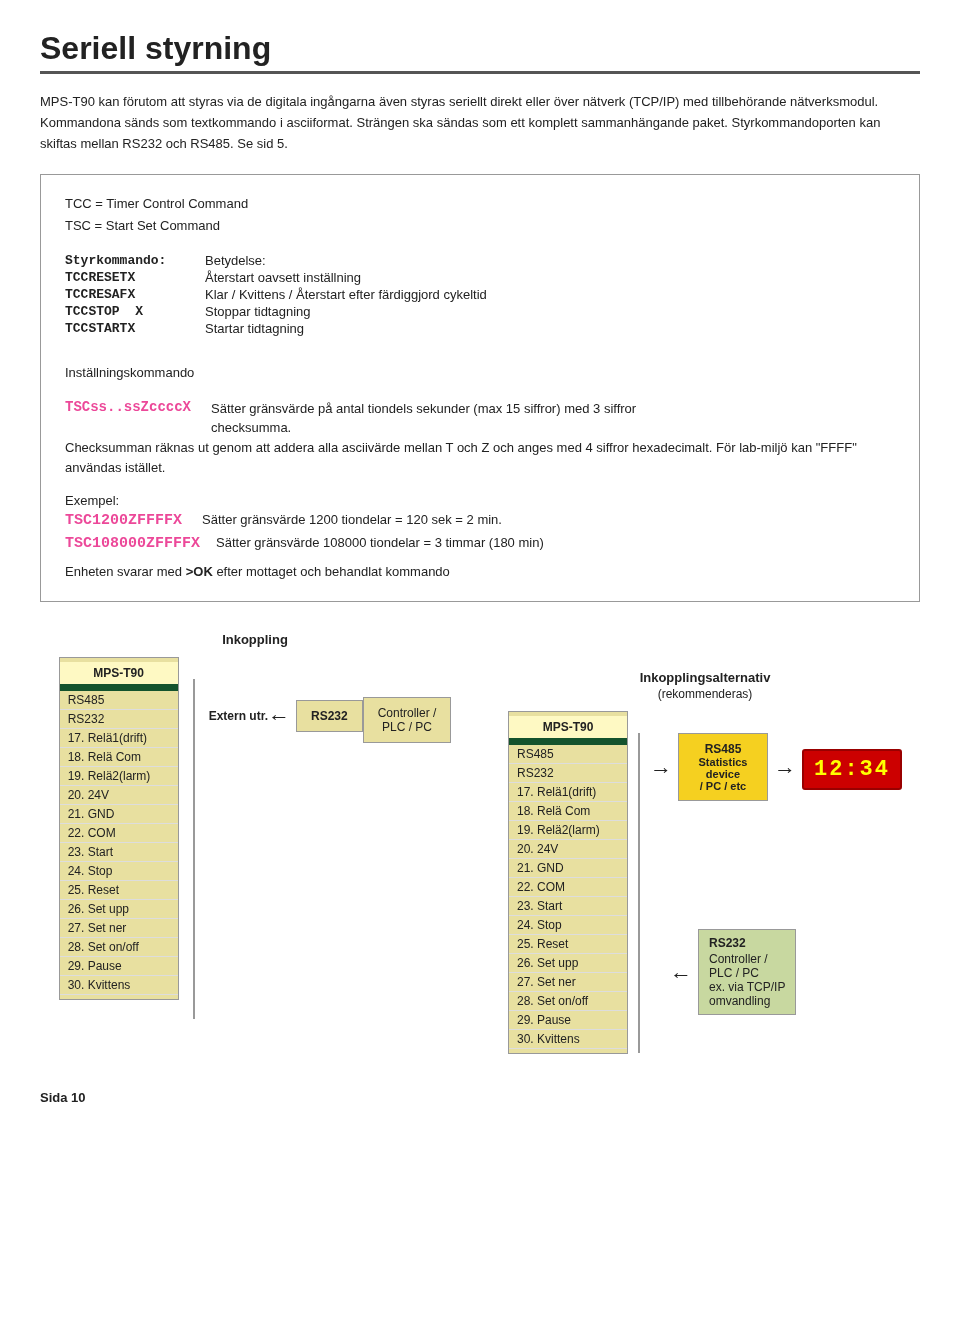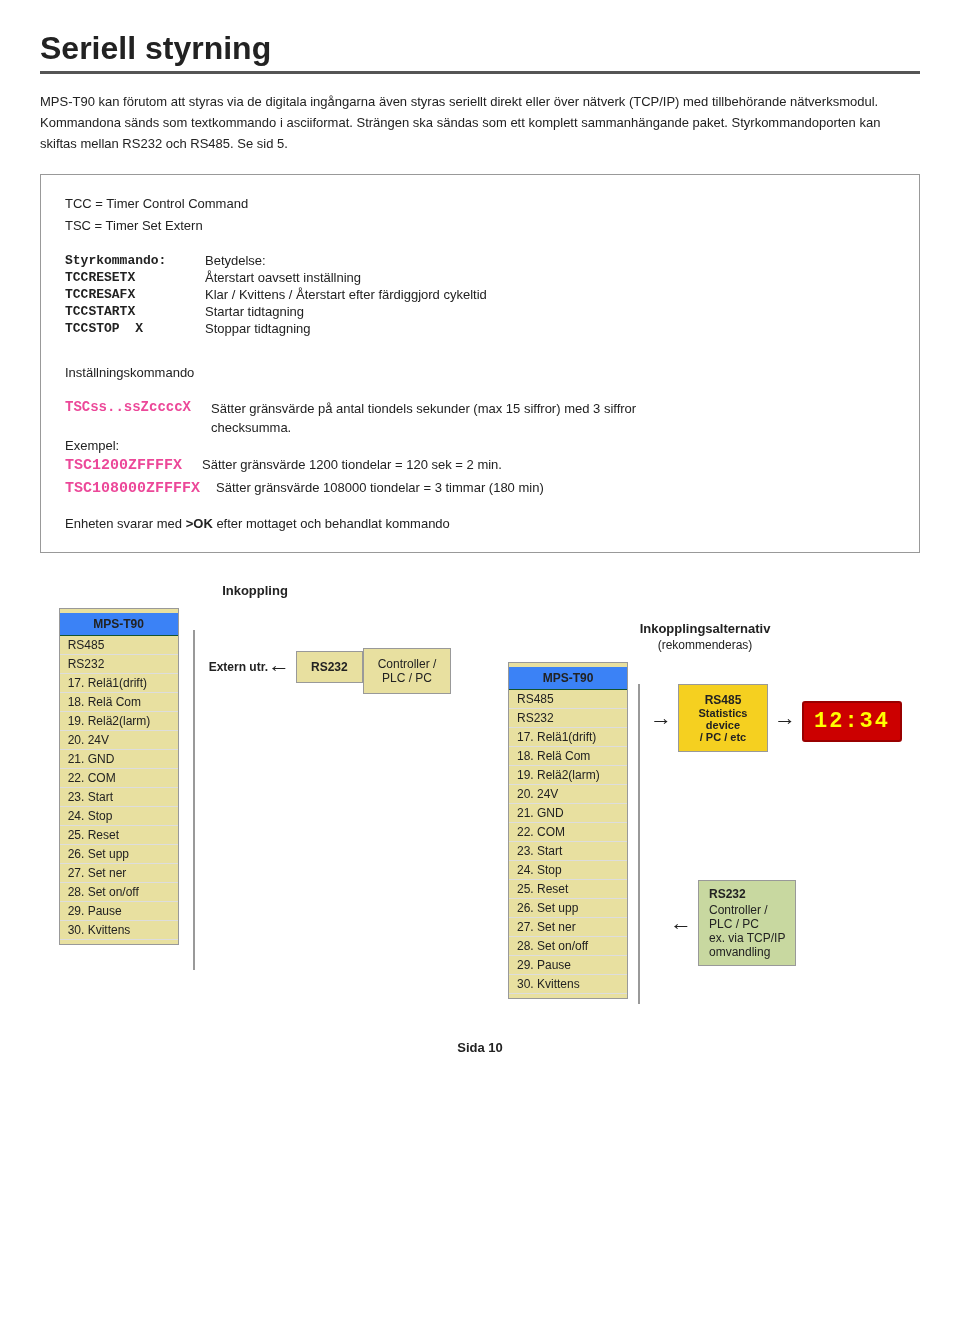--- a/index.html
+++ b/index.html
@@ -58,21 +58,21 @@
       font-weight: bold;
       font-size: 14px;
       color: #ec4899;
     }
     .checksum-block {
       font-size: 13px;
       line-height: 1.6;
       margin-bottom: 14px;
     }
     .example-block {
-      margin-bottom: 17px;
+      margin-bottom: 10px;
     }
     .ok-text {
       font-size: 13px;
       line-height: 1.6;
     }
 
     
     .diagram-section {
       display: flex;
       gap: 20px;
@@ -105,22 +105,22 @@
       background: #e8e0a0;
       border: 1px solid #999;
       padding: 4px 0;
       min-width: 120px;
     }
     .mps-box .mps-header {
       text-align: center;
       font-weight: bold;
       font-size: 12px;
       padding: 4px 6px;
-      border-bottom: 1px solid #14532d;
-      background: #3b82f6;
+      border-bottom: 7px solid #14532d;
+      background: #fef9c3;
     }
     .mps-box .mps-row {
       font-size: 12px;
       padding: 2px 8px;
       border-bottom: 1px solid #ddd;
     }
     .rs232-box {
       background: #e8e0a0;
       border: 1px solid #999;
       text-align: center;
@@ -167,76 +167,78 @@
       font-weight: bold;
       font-family: 'Courier New', monospace;
       padding: 6px 10px;
       letter-spacing: 2px;
       border-radius: 3px;
       margin-top: 6px;
     }
 
     
     .page-footer {
-      text-align: center;
       font-size: 13px;
       margin-top: 36px;
       font-weight: bold;
     }
   </style>
 </head>
 <body>
 
 <h1>Seriell styrning</h1>
 
 <p class="intro-text">MPS-T90 kan förutom att styras via de digitala ingångarna även styras seriellt direkt eller över nätverk (TCP/IP) med tillbehörande nätverksmodul. Kommandona sänds som textkommando i asciiformat. Strängen ska sändas som ett komplett sammanhängande paket. Styrkommandoporten kan skiftas mellan RS232 och RS485. Se sid 5.</p>
 
 <div class="info-box">
   <div class="tcc-def">
     <span>TCC = Timer Control Command</span><br>
-    <span>TSC = Timer Set Extern</span>
+    <span>TSC = Start Set Command</span>
   </div>
 
   <div class="cmd-table">
     <table>
       <tbody>
           <tr>
         <td class="cmd" style="min-width:50px;"><span>Styrkommando:</span></td>
         <td><span>Betydelse:</span></td>
       </tr>
       <tr>
         <td class="cmd">TCCRESETX</td>
         <td>Återstart oavsett inställning</td>
       </tr>
       <tr>
         <td class="cmd">TCCRESAFX</td>
         <td>Klar / Kvittens / Återstart efter färdiggjord cykeltid</td>
       </tr>
       <tr>
+        <td class="cmd">TCCSTOP &nbsp;X</td>
+        <td>Stoppar tidtagning</td>
+      </tr>
+      <tr>
         <td class="cmd">TCCSTARTX</td>
         <td>Startar tidtagning</td>
-      </tr>
-      <tr>
-        <td class="cmd">TCCSTOP &nbsp;X</td>
-        <td>Stoppar tidtagning</td>
       </tr>
     </tbody>
       </table>
   </div>
 
   <div style="height:10px;"></div>
 
   <div class="instaellning-block">
     <div style="font-size:13px;margin-bottom:19px;">Inställningskommando</div>
     <div style="display:flex;align-items:flex-start;gap:20px;">
       <span class="tsc-command">TSCss..ssZccccX</span>
       <span style="font-size:13px;max-width:500px;line-height:1.5;">Sätter gränsvärde på antal tiondels sekunder (max 15 siffror) med 3 siffror checksumma.</span>
     </div>
   </div>
 
+  <div class="checksum-block">
+    <span>Checksumman räknas ut genom att addera alla asciivärde mellan T och Z och anges med 4 siffror hexadecimalt. För lab-miljö kan "FFFF" användas istället.</span>
+  </div>
 
   <div class="example-block">
     <div style="font-size:13px;margin-bottom:4px;">Exempel:</div>
     <div style="display:flex;align-items:baseline;gap:20px;margin-bottom:6px;">
       <span class="tsc-command" style="font-size:15px;">TSC1200ZFFFFX</span>
       <span style="font-size:13px;">Sätter gränsvärde 1200 tiondelar = 120 sek = 2 min.</span>
     </div>
     <div style="display:flex;align-items:baseline;gap:16px;margin-bottom:10px;">
       <span class="tsc-command" style="font-size:15px;">TSC108000ZFFFFX</span>
       <span style="font-size:13px;">Sätter gränsvärde 108000 tiondelar = 3 timmar (180 min)</span>

